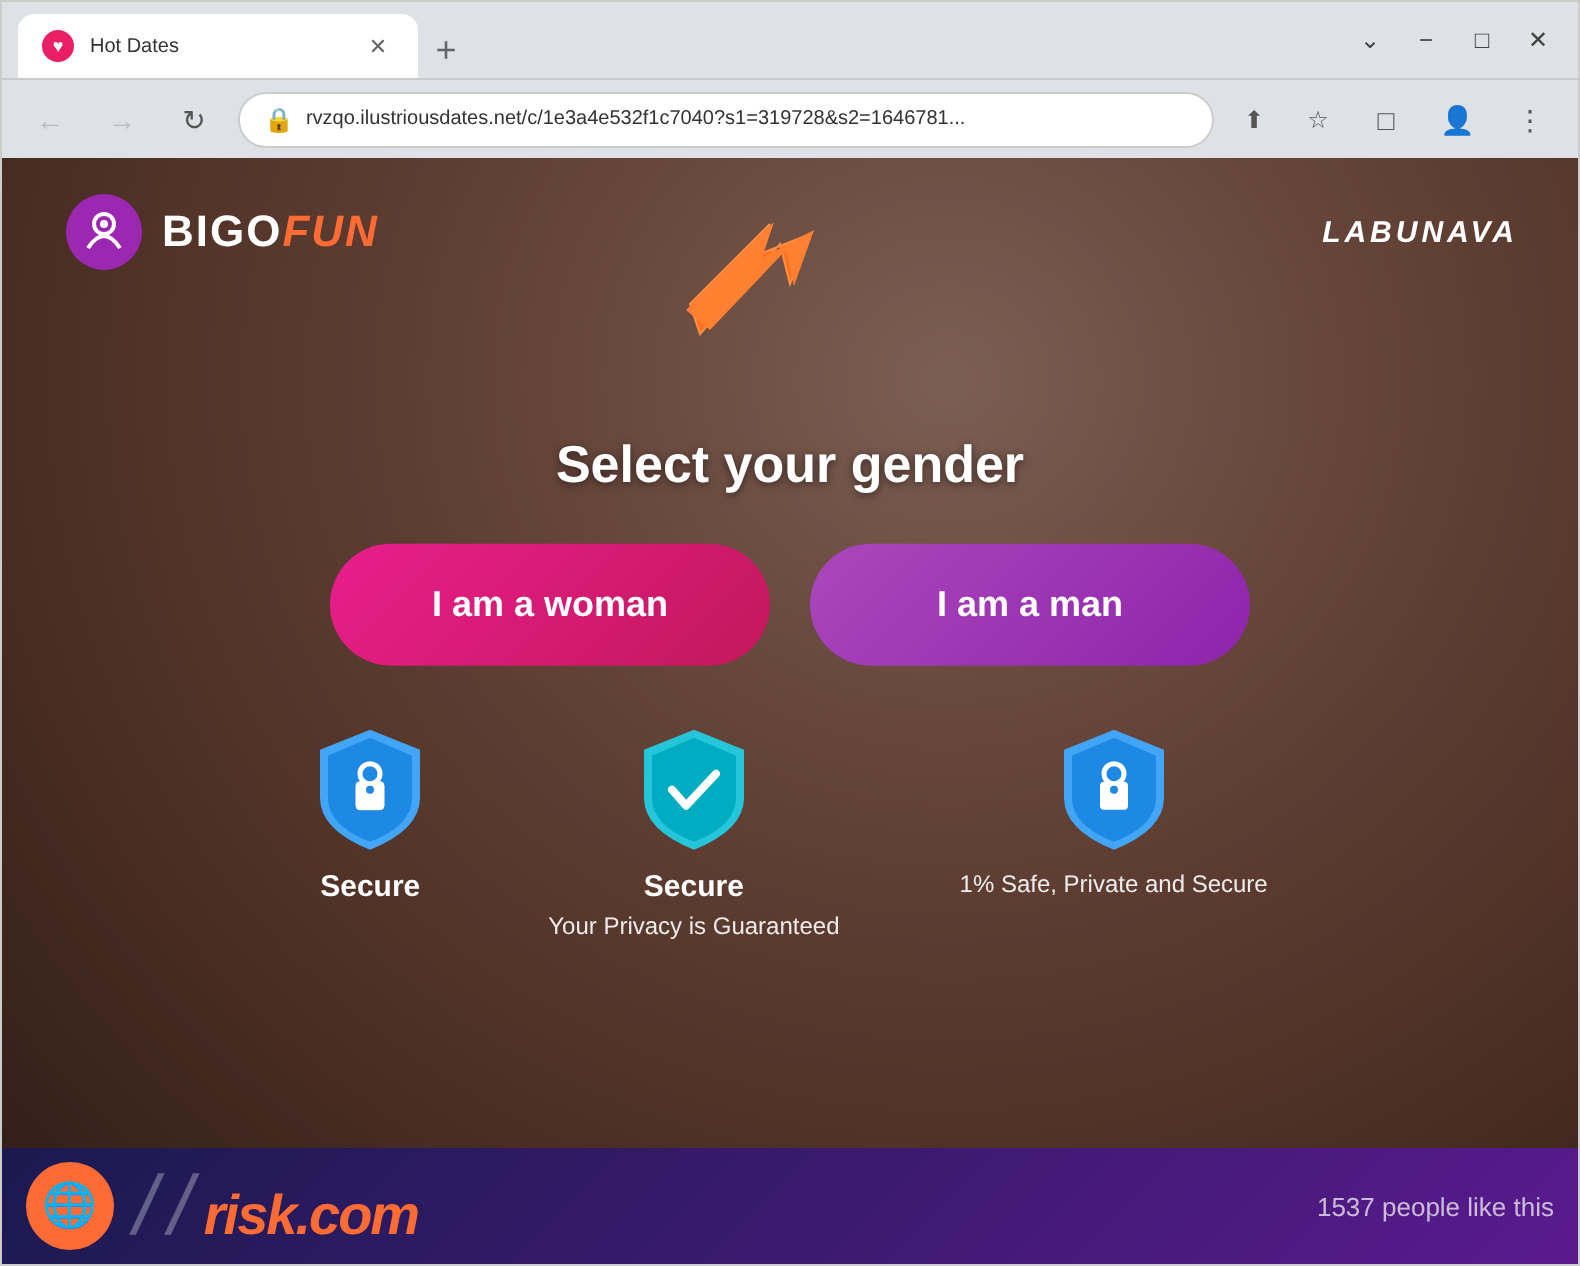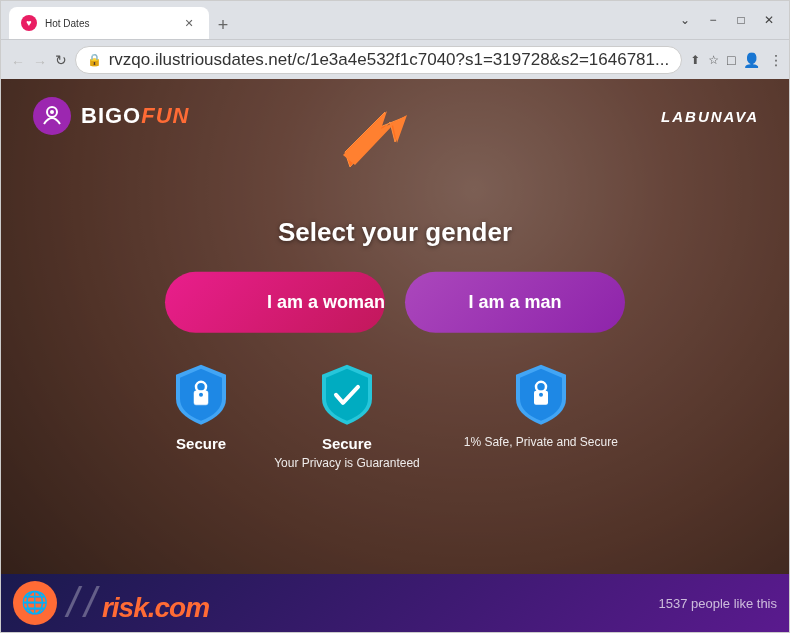--- a/index.html
+++ b/index.html
@@ -16,21 +16,21 @@
     .tab-close { width: 16px; height: 16px; border-radius: 50%; display: flex; align-items: center; justify-content: center; font-size: 11px; color: #666; cursor: pointer; }
     .new-tab-btn { width: 28px; height: 28px; display: flex; align-items: center; justify-content: center; font-size: 18px; color: #666; cursor: pointer; border-radius: 50%; }
     .window-controls { display: flex; gap: 4px; align-items: center; }
     .win-btn { width: 24px; height: 24px; display: flex; align-items: center; justify-content: center; color: #444; font-size: 12px; cursor: pointer; border-radius: 4px; }
 
     .address-bar { display: flex; align-items: center; background: #dee1e6; height: 40px; padding: 0 10px; gap: 8px; border-top: 1px solid #c8cace; }
     .nav-btn { width: 28px; height: 28px; display: flex; align-items: center; justify-content: center; color: #555; font-size: 14px; cursor: pointer; border-radius: 50%; }
     .nav-btn.disabled { color: #bbb; cursor: default; }
     .url-bar { flex: 1; height: 28px; background: #fff; border-radius: 14px; display: flex; align-items: center; padding: 0 12px; gap: 6px; font-size: 13px; color: #333; border: 1px solid #ccc; }
     .url-lock { color: #555; font-size: 12px; }
-    .url-text { flex: 1; font-size: 17px; color: #333; overflow: hidden; text-overflow: ellipsis; white-space: nowrap; }
+    .url-text { flex: 1; font-size: 10px; color: #333; overflow: hidden; text-overflow: ellipsis; white-space: nowrap; }
     .url-action-btn { width: 24px; height: 24px; display: flex; align-items: center; justify-content: center; color: #555; font-size: 12px; cursor: pointer; border-radius: 50%; }
     .browser-action-btn { width: 28px; height: 28px; display: flex; align-items: center; justify-content: center; color: #555; font-size: 14px; cursor: pointer; border-radius: 50%; }
 
     
     .page-content { flex: 1; position: relative; overflow: hidden; background: #3a2a2a; }
 
     
     .bg-overlay {
       position: absolute; inset: 0;
       background: radial-gradient(ellipse at 60% 20%, #c8a090 0%, #a07060 30%, #7a5040 60%, #3a2820 100%);
@@ -92,26 +92,26 @@
     .gender-btn {
       padding: 20px 0;
       width: 220px;
       border: none;
       border-radius: 50px;
       font-size: 18px;
       font-weight: 700;
       color: white;
       cursor: pointer;
     }
-    .gender-btn-woman { background: linear-gradient(135deg, #e91e8c, #c2185b); text-align: right; }
+    .gender-btn-woman { background: linear-gradient(135deg, #e91e8c, #c2185b); }
     .gender-btn-man { background: linear-gradient(135deg, #ab47bc, #8e24aa); }
 
     
     .trust-badges {
-      display: flex; justify-content: center; gap: 44px;
+      display: flex; justify-content: center; gap: 60px;
     }
     .trust-badge { text-align: center; color: white; }
     .shield-icon {
       width: 58px; height: 64px;
       margin: 0 auto 8px;
       position: relative;
     }
     .badge-title { font-size: 15px; font-weight: 700; color: white; margin-bottom: 4px; }
     .badge-desc { font-size: 12px; color: rgba(255,255,255,0.9); }
 

